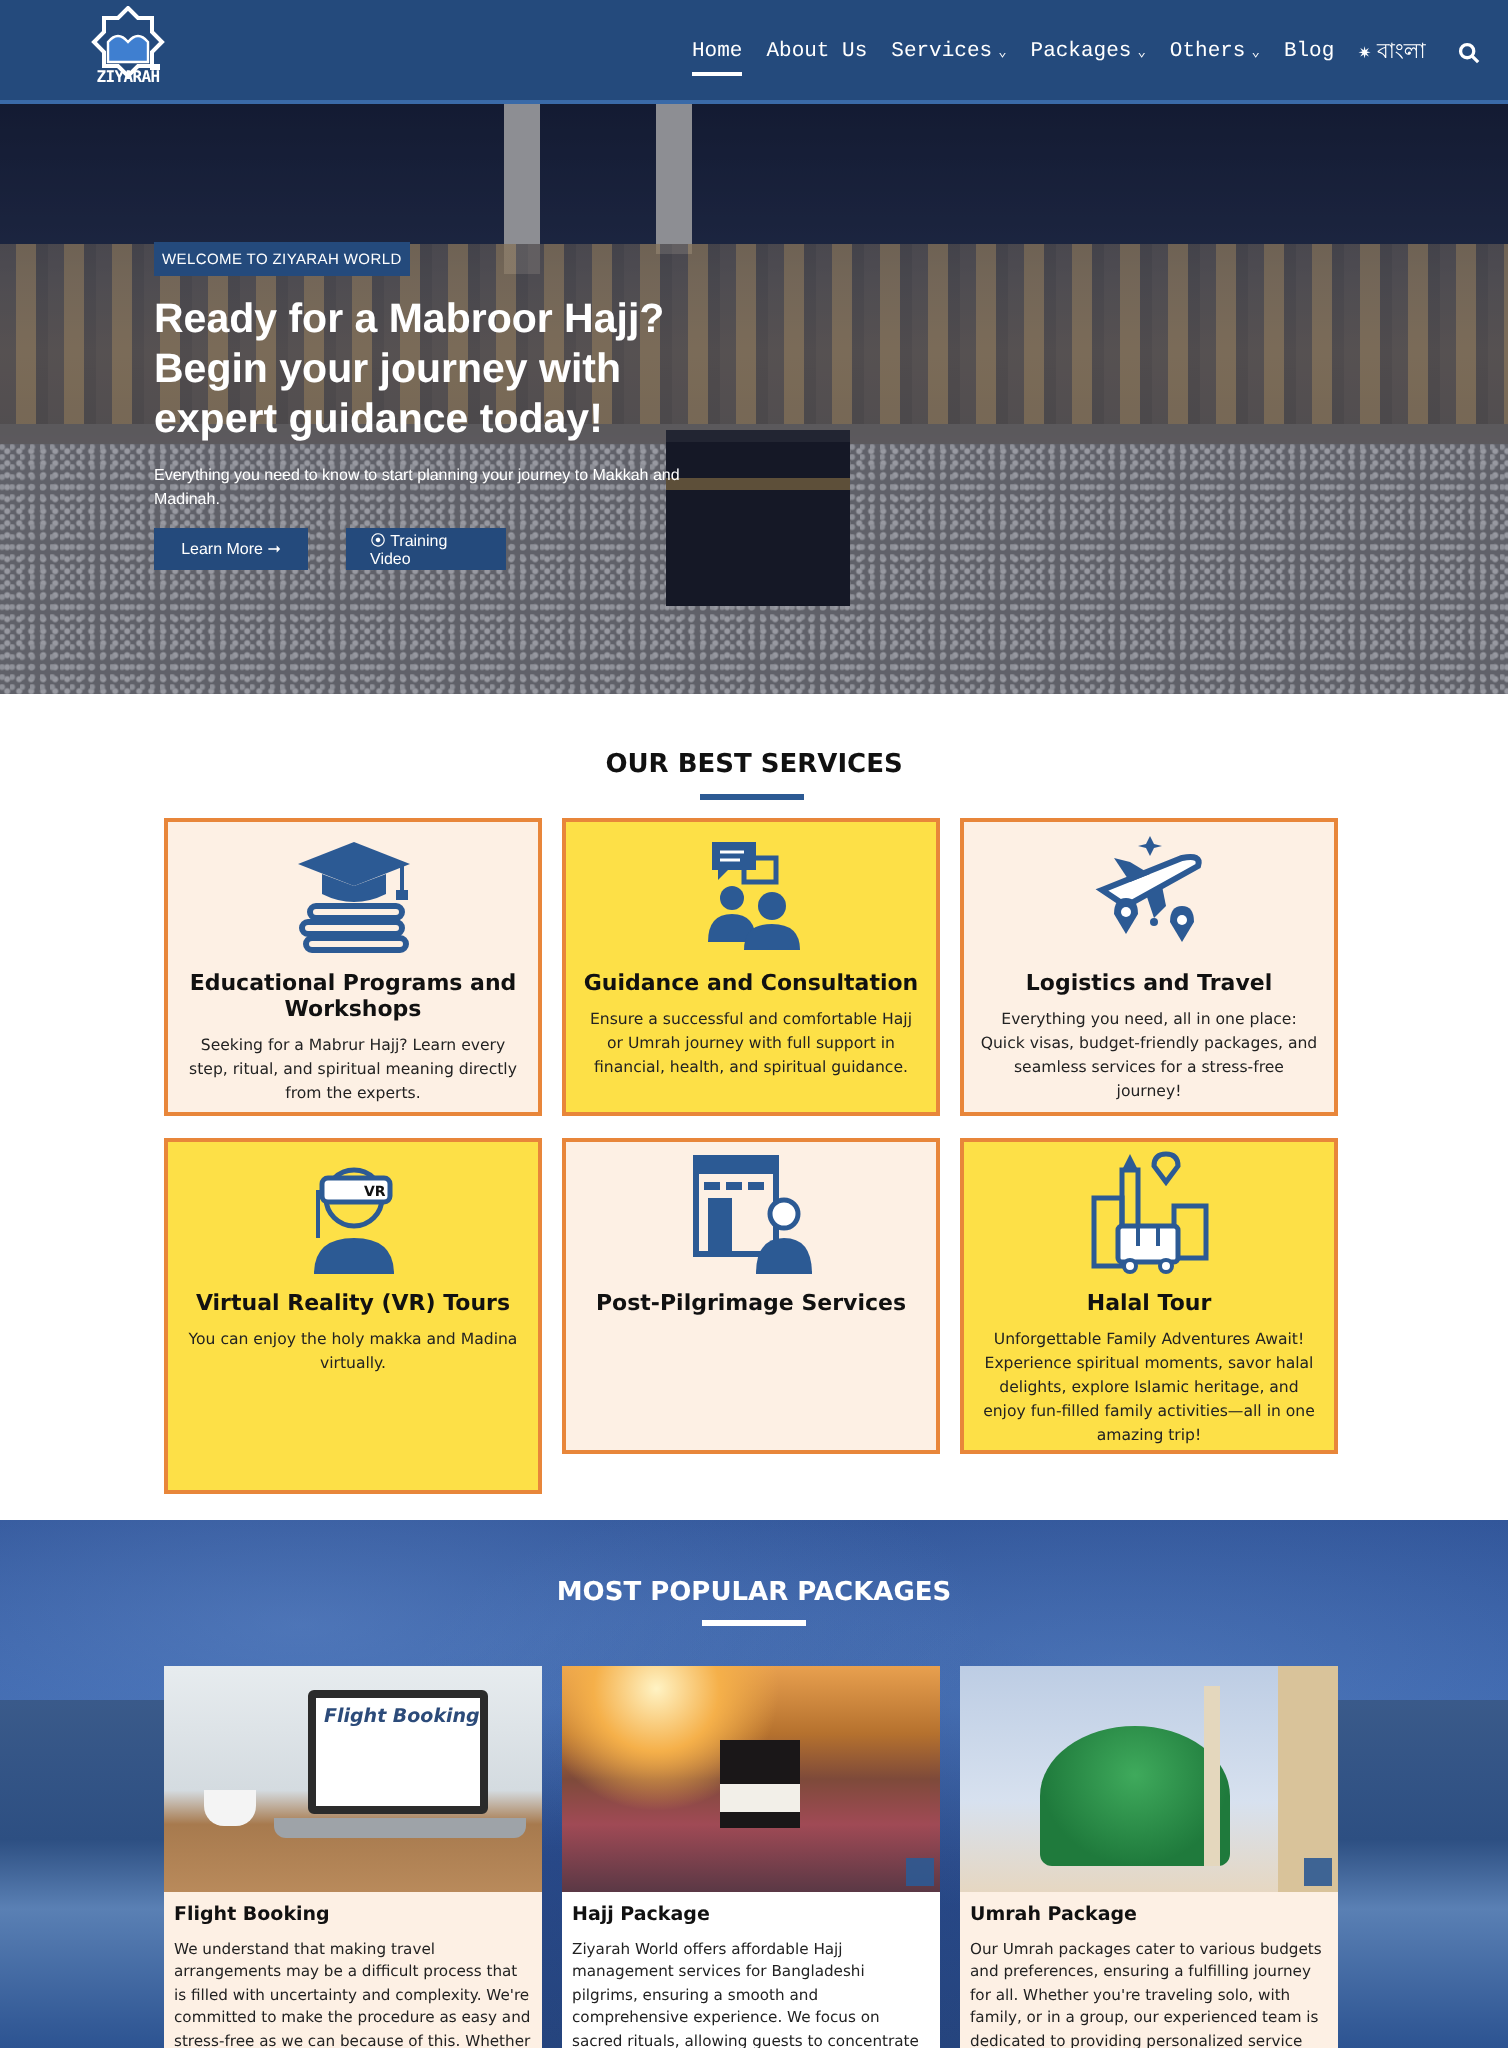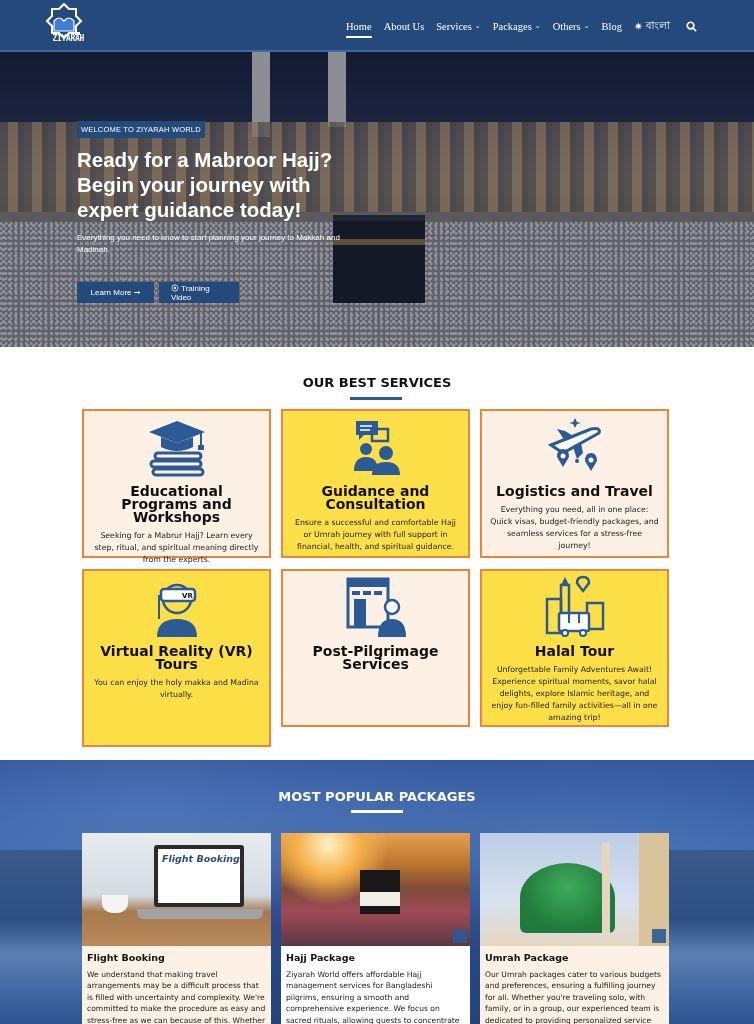--- a/index.html
+++ b/index.html
@@ -1,52 +1,52 @@
 <!DOCTYPE html>
 <html><head>
 <meta charset="utf-8">
 <style>
 *{box-sizing:border-box;margin:0;padding:0}
 body{width:754px;height:1024px;overflow:hidden;font-family:"DejaVu Sans",sans-serif;background:#fff;position:relative}
 .navbar{position:absolute;top:0;left:0;width:754px;height:52px;background:#244a7c;border-bottom:2px solid #3a6aa8;z-index:5}
 .logo{position:absolute;left:44px;top:3px;width:40px;height:44px}
-.logo-text{position:absolute;left:44px;top:34px;width:40px;font-size:8px;font-weight:bold;color:#fff;text-align:right;letter-spacing:-0.3px;font-family:"DejaVu Sans Mono",monospace}
+.logo-text{position:absolute;left:44px;top:34px;width:40px;font-size:8px;font-weight:bold;color:#fff;text-align:center;letter-spacing:-0.3px;font-family:"DejaVu Sans Mono",monospace}
 .nav{position:absolute;left:346px;top:0;height:52px;display:flex;align-items:center;gap:0}
-.nav-item{color:#fff;font-size:10.5px;margin-right:12px;display:flex;align-items:center;position:relative;height:52px;white-space:nowrap;font-family:Liberation Serif, serif}
+.nav-item{color:#fff;font-size:10.5px;margin-right:12px;display:flex;align-items:center;position:relative;height:52px;white-space:nowrap;font-family:Liberation Mono, monospace}
 .nav-item.active::after{content:"";position:absolute;left:0;right:0;bottom:14px;height:2px;background:#fff}
 .chev{font-size:7px;margin-left:3px}
 .search-ic{margin-left:4px}
 .hero{position:absolute;top:52px;left:0;width:754px;height:295px;overflow:hidden;
  background:linear-gradient(180deg,#1c2238 0%,#1d2540 18%,#5a5d68 30%,#8b7c6a 42%,#6d6459 55%,#9d9a96 70%,#b8b6b4 85%,#a7a4a1 100%)}
 .hero-sky{position:absolute;left:0;top:0;width:754px;height:70px;background:linear-gradient(180deg,#131a30,#202a45)}
 .hero-arches{position:absolute;left:0;top:70px;width:754px;height:90px;
  background:repeating-linear-gradient(90deg,#7a6e60 0 8px,#c9a66d 8px 18px,#6d6357 18px 24px);opacity:.75}
 .hero-tier{position:absolute;left:0;top:160px;width:754px;height:14px;background:#8d8479;opacity:.8}
 .hero-crowd{position:absolute;left:0;top:170px;width:754px;height:130px;
  background:radial-gradient(circle at 20% 30%,#d9d7d3 0 1px,transparent 2px) 0 0/5px 5px,radial-gradient(circle at 60% 60%,#e8e6e2 0 1px,transparent 2px) 0 0/6px 6px,#8e8b88}
 .kaaba{position:absolute;left:333px;top:163px;width:92px;height:88px;background:#15161c;border-top:6px solid #2a2a30}
 .kaaba-band{position:absolute;left:0;top:18px;width:100%;height:6px;background:#8a6f3a}
 .minaret{position:absolute;width:18px;background:#d7d4cc}
 .hero-overlay{position:absolute;inset:0;background:rgba(20,30,55,.38)}
 .hero-content{position:absolute;left:77px;top:65px;width:300px}
 .badge{display:inline-block;background:#244a7c;color:#fff;font-size:7.5px;padding:4px 4px;font-family:"Liberation Sans",sans-serif;letter-spacing:.2px}
 .hero-title{color:#fff;font-size:20.5px;font-weight:bold;line-height:25px;margin-top:9px;font-family:"Liberation Sans",sans-serif}
 .hero-sub{color:#fff;font-size:8px;line-height:12px;margin-top:10px;width:295px;font-family:"Liberation Sans",sans-serif}
-.hero-btns{display:flex;gap:5px;margin-top:26px}
+.hero-btns{display:flex;gap:19px;margin-top:8px}
 .btn{background:#244a7c;color:#fff;font-size:8px;height:21px;padding:0 12px;display:flex;align-items:center;font-family:"Liberation Sans",sans-serif}
 .btn1{width:77px;justify-content:center}
 .btn2{width:80px;justify-content:center}
 .sec-title{position:absolute;left:0;width:754px;text-align:center;font-weight:bold;font-family:"DejaVu Sans",sans-serif}
 .s1-title{top:375px;font-size:13px;color:#111}
 .s1-line{position:absolute;left:350px;top:397px;width:52px;height:3px;background:#2c5a94}
 .card{position:absolute;width:189px;border:2px solid #e8863a;text-align:center;padding:0 8px}
 .card.tint{background:#fdf0e4}
 .card.white{background:#fde047}
 .card-icon{display:block;margin:4px auto 0}
-.card-title{font-size:14px;font-weight:bold;color:#111;line-height:13px;margin-top:6px}
+.card-title{font-size:11px;font-weight:bold;color:#111;line-height:13px;margin-top:6px}
 .card-desc{font-size:7.8px;color:#222;line-height:12px;margin-top:6px}
 .pkg-sec{position:absolute;top:760px;left:0;width:754px;height:264px;
  background:linear-gradient(180deg,#2f5397 0%,#3c66ad 35%,#2b4c8c 65%,#25447d 100%)}
 .clouds{position:absolute;inset:0;background:radial-gradient(ellipse at 20% 20%,rgba(120,160,220,.35),transparent 40%),radial-gradient(ellipse at 75% 30%,rgba(110,150,210,.3),transparent 45%),radial-gradient(ellipse at 50% 60%,rgba(30,60,120,.4),transparent 50%)}
 .city-left{position:absolute;left:0;top:90px;width:82px;height:174px;background:linear-gradient(180deg,#3a5a8a 0%,#2d4f82 40%,#5a80b4 60%,#2c5391 100%)}
 .city-right{position:absolute;right:0;top:90px;width:86px;height:174px;background:linear-gradient(180deg,#3a5a8a 0%,#2d4f82 40%,#5a80b4 60%,#2c5391 100%)}
 .s2-title{top:789px;font-size:13px;color:#fff}
 .s2-line{position:absolute;left:351px;top:810px;width:52px;height:3px;background:#fff}
 .pkg{position:absolute;top:833px;width:189px;height:191px;background:#fdf0e4}
 .pkg.white{background:#fff}

